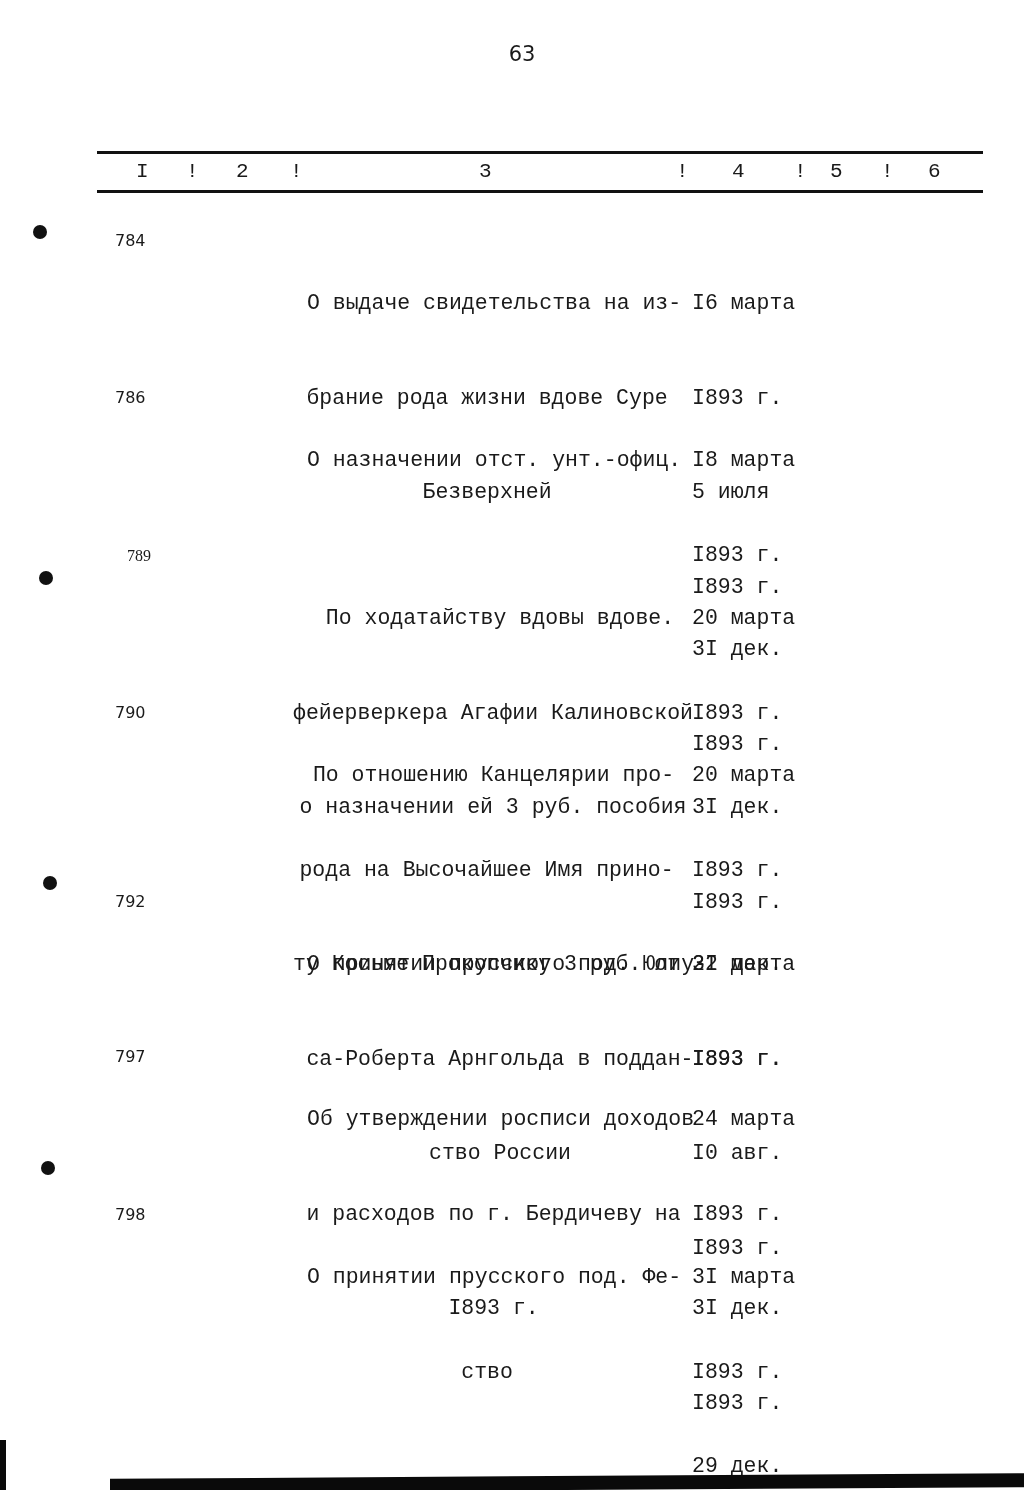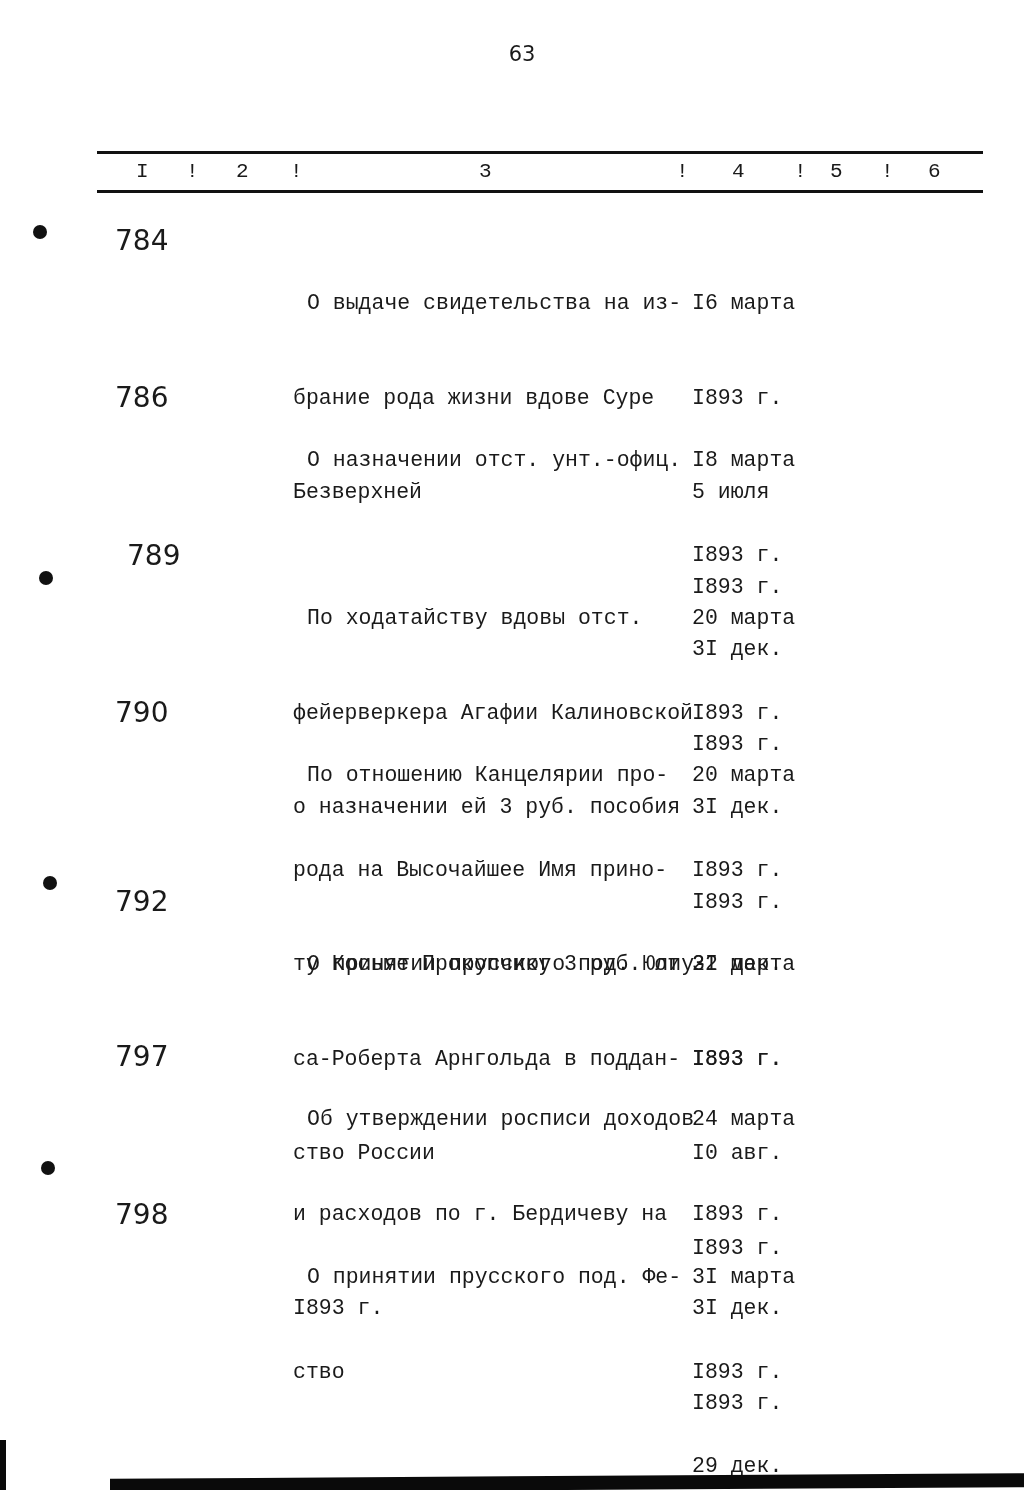--- a/index.html
+++ b/index.html
@@ -5,23 +5,23 @@
   html, body { margin: 0; padding: 0; background: #ffffff; }
   body { width: 1024px; height: 1490px; position: relative; overflow: hidden;
          font-family: "Liberation Mono", "DejaVu Sans Mono", monospace; color: #1a1a1a; }
   .page-number { position: absolute; top: 42px; left: 0; width: 1044px; text-align: center;
                  font-family: "DejaVu Sans", sans-serif; font-size: 21px; }
   .rule { position: absolute; left: 97px; width: 886px; background: #111; }
   .rule.top { top: 151px; height: 3px; }
   .rule.mid { top: 190px; height: 3px; }
   .header-cell { position: absolute; top: 160px; font-size: 21px; }
   .entry { position: absolute; left: 0; width: 1024px; font-size: 21.5px; line-height: 31.5px; }
-  .entry .num { position: absolute; left: 115px; top: 0; font-family: "DejaVu Sans", sans-serif; font-size: 28px; }
-  .entry .num.shift { left: 127px; }
-  .entry .title { position: absolute; left: 293px; top: 0; white-space: pre; }
+  .entry .num { position: absolute; left: 115px; top: 0; font-family: "DejaVu Sans", sans-serif; font-size: 16px; }
+  .entry .num.shift { left: 127px; font-family: Liberation Serif, serif; }
+  .entry .title { position: absolute; left: 293px; top: 0; white-space: pre; text-align: center; }
   .entry .dates { position: absolute; left: 692px; top: 0; white-space: pre; }
   .entry .line { display: block; height: 31.5px; }
   .hole { position: absolute; width: 14px; height: 14px; border-radius: 50%; background: #111; }
   .bottom-rule { position: absolute; left: 110px; top: 1476px; width: 914px; height: 14px; background: #0a0a0a;
                  transform: skewY(-0.35deg); }
   .left-edge { position: absolute; left: 0; top: 1440px; width: 6px; height: 50px; background: #0a0a0a; }
 </style>
 </head>
 <body>
 
@@ -69,21 +69,21 @@
       <span class="line">I8 марта</span>
       <span class="line">I893 г.</span>
       <span class="line">3I дек.</span>
       <span class="line">I893 г.</span>
     </div>
   </div>
 
   <div class="entry" style="top:540px">
     <span class="num shift">789</span>
     <div class="title">
-      <span class="line" style="padding-left:14px">По ходатайству вдовы отст.</span>
+      <span class="line" style="padding-left:14px">По ходатайству вдовы вдове.</span>
       <span class="line">фейерверкера Агафии Калиновской</span>
       <span class="line">о назначении ей 3 руб. пособия</span>
     </div>
     <div class="dates">
       <span class="line">20 марта</span>
       <span class="line">I893 г.</span>
       <span class="line">3I дек.</span>
       <span class="line">I893 г.</span>
     </div>
   </div>

